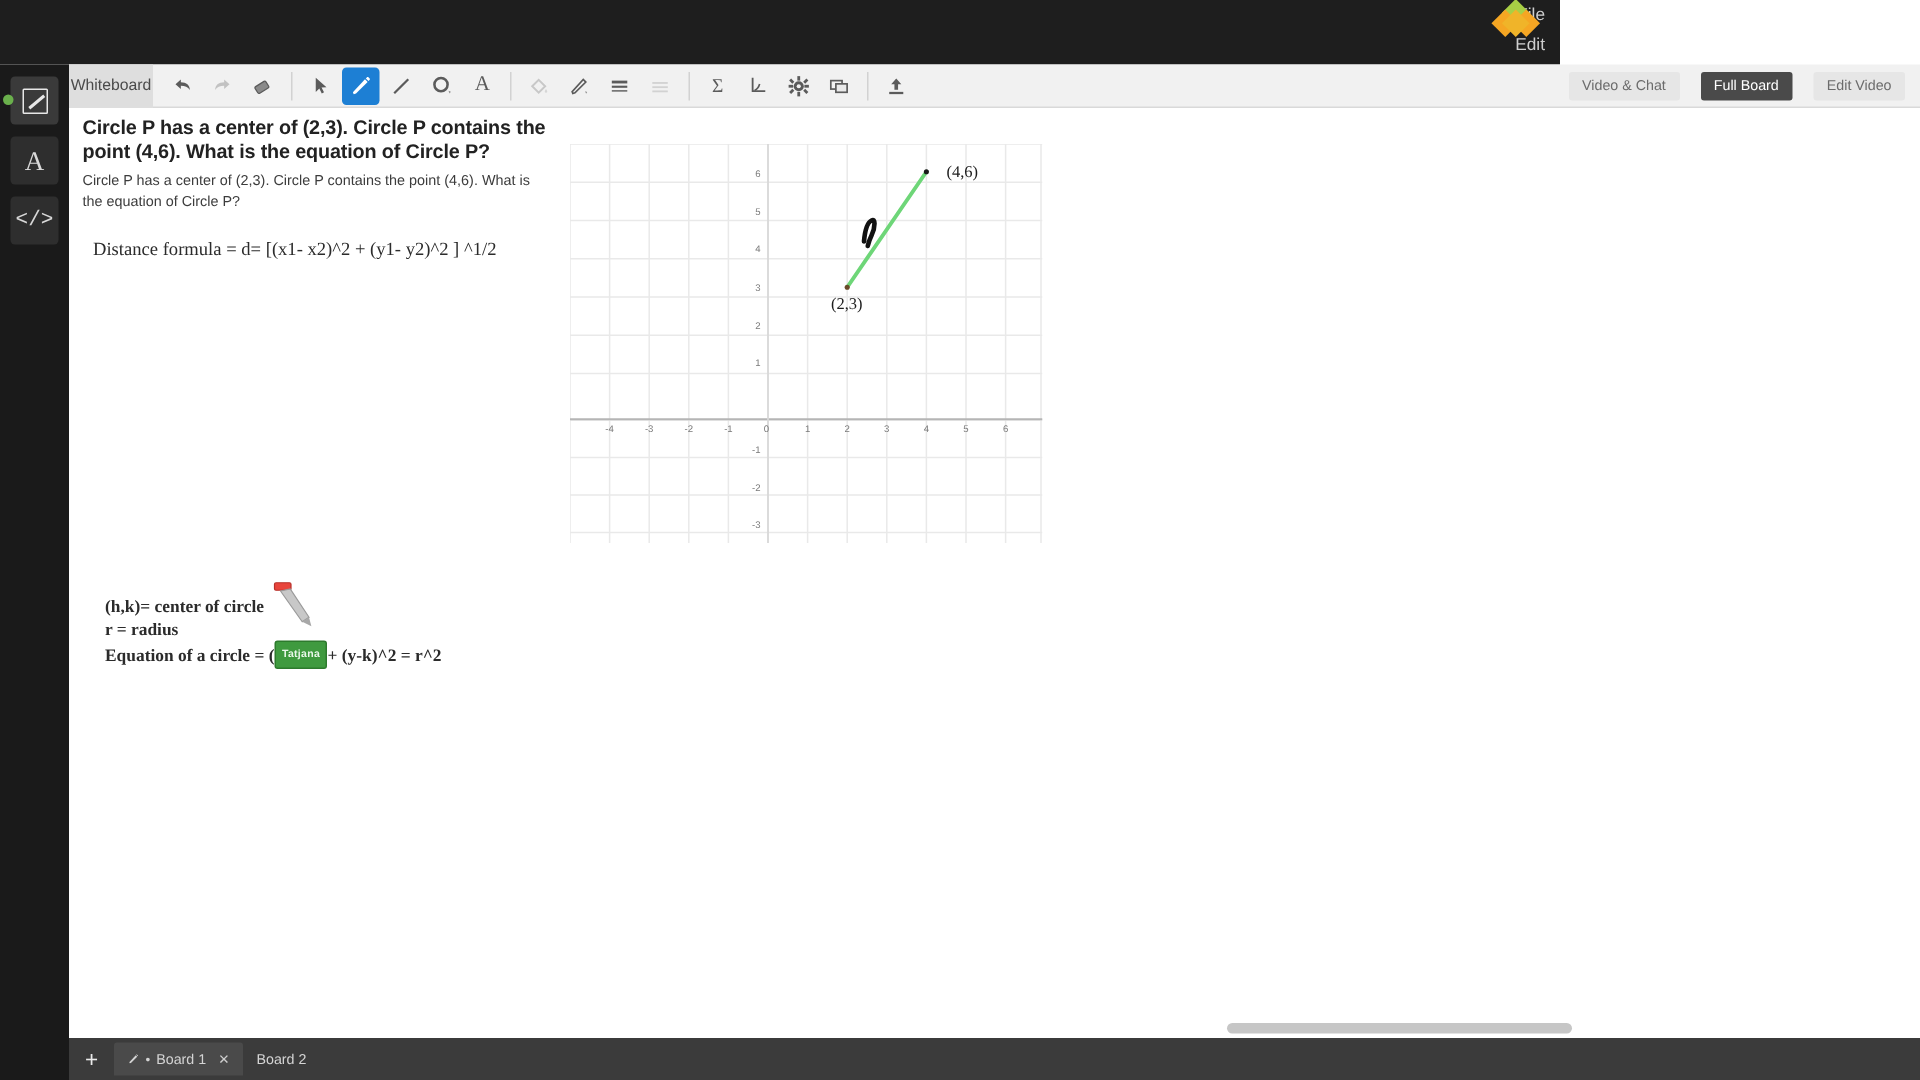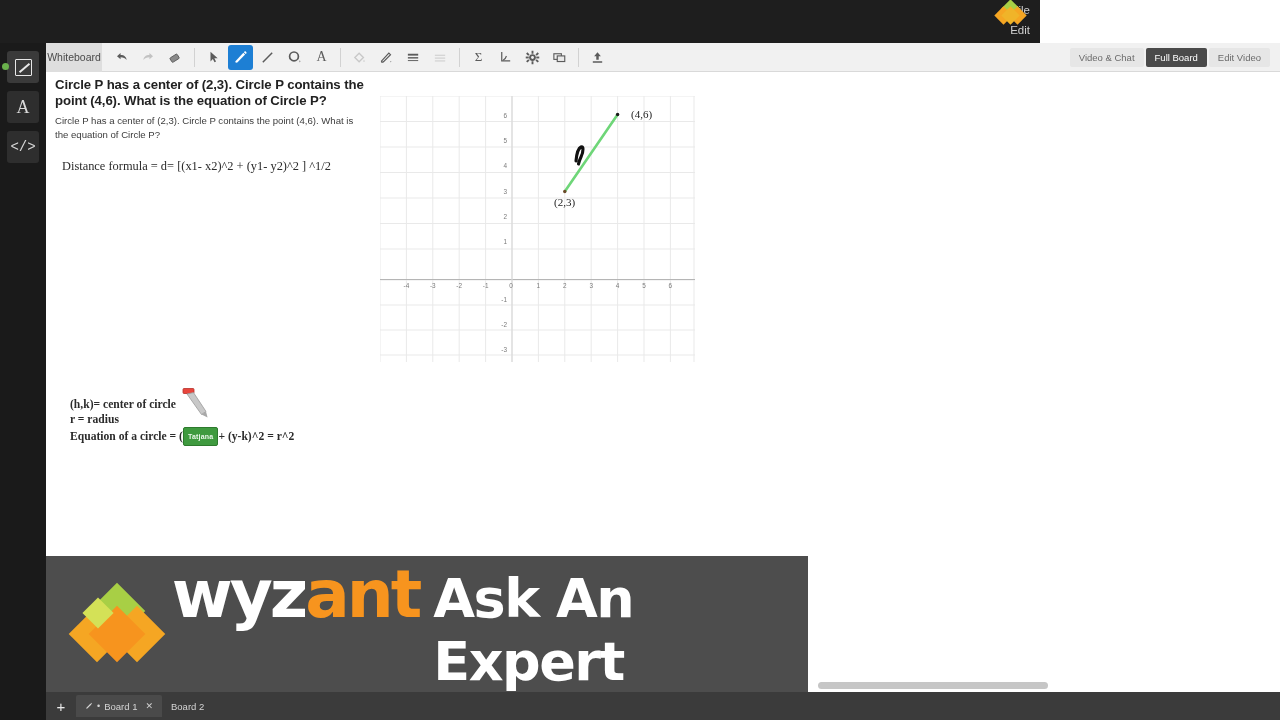--- a/index.html
+++ b/index.html
@@ -69,21 +69,21 @@
   .tool {
     width: 25px; height: 25px; margin: 0 1px; border-radius: 3px;
     display: flex; align-items: center; justify-content: center;
     color: #5b5b5b; font-size: 13px; position: relative;
   }
   .tool.sel { background: #1d7fd4; color: #fff; }
   .tool.dim { color: #c2c2c2; }
   .tool svg { display: block; }
   .sep { width: 1px; height: 19px; background: #d2d2d2; margin: 0 5px; }
 
-  .topright { position: absolute; right: 10px; top: 5px; display: flex; gap: 2px; }
+  .topright { position: absolute; right: 10px; top: 5px; display: flex; gap: 14px; }
   .tr-btn {
     height: 19px; padding: 0 9px; border-radius: 2px; font-size: 9.5px;
     display: flex; align-items: center; color: #6b6b6b; background: #e6e6e6;
   }
   .tr-btn.active { background: #4a4a4a; color: #fff; }
 
   
   .canvas {
     position: absolute; left: 46px; top: 72px; width: 1278px; height: 620px;
     background: #fff; overflow: hidden;
@@ -439,34 +439,20 @@
           </svg>
         </span>
       </div>
       <div class="ln">r = radius</div>
       <div class="ln">
         <span>Equation of a circle  = (</span><span class="name-badge">Tatjana</span><span>+ (y-k)^2 = r^2</span>
       </div>
     </div>
   </div>
 
-  <div class="banner">
-    <div class="wz-logo">
-      <div class="wz-d wz-top"></div>
-      <div class="wz-d wz-l"></div>
-      <div class="wz-d wz-r"></div>
-      <div class="wz-d wz-c"></div>
-      <div class="wz-d wz-yg"></div>
-    </div>
-    <div class="wz-text">
-      <span class="wz-wy">wyz</span>
-        <span class="wz-wy wz-ant">ant</span>
-      <span class="wz-tag">Ask An Expert</span>
-    </div>
-  </div>
 
   <div class="bottom-strip"></div>
   <div class="left-dark-strip"></div>
 
   <div class="hscroll">
     <div class="hscroll-thumb"></div>
   </div>
 
   <div class="tabbar">
     <div class="tab-add">+</div>

